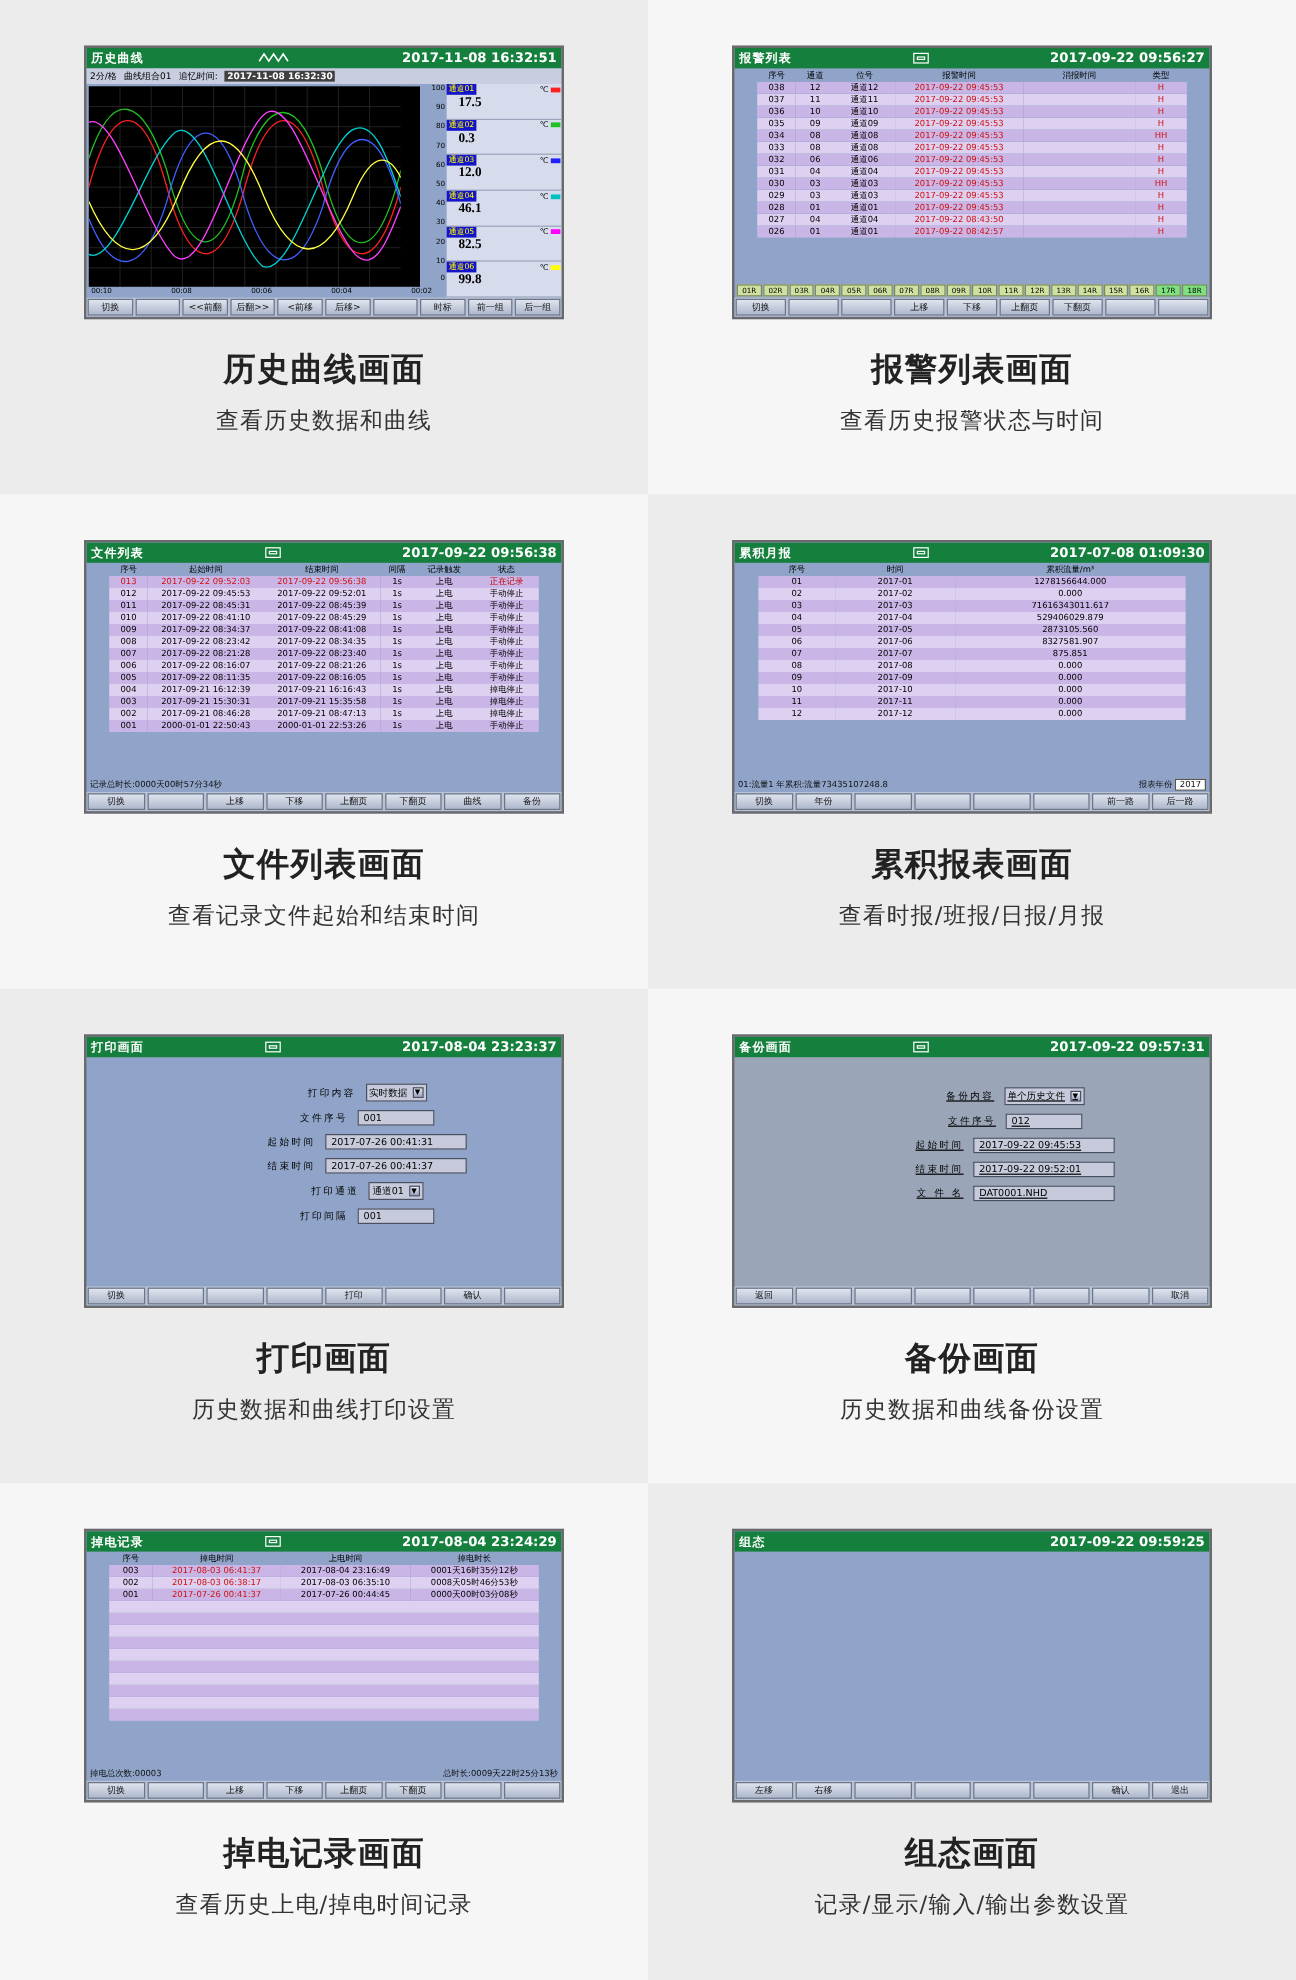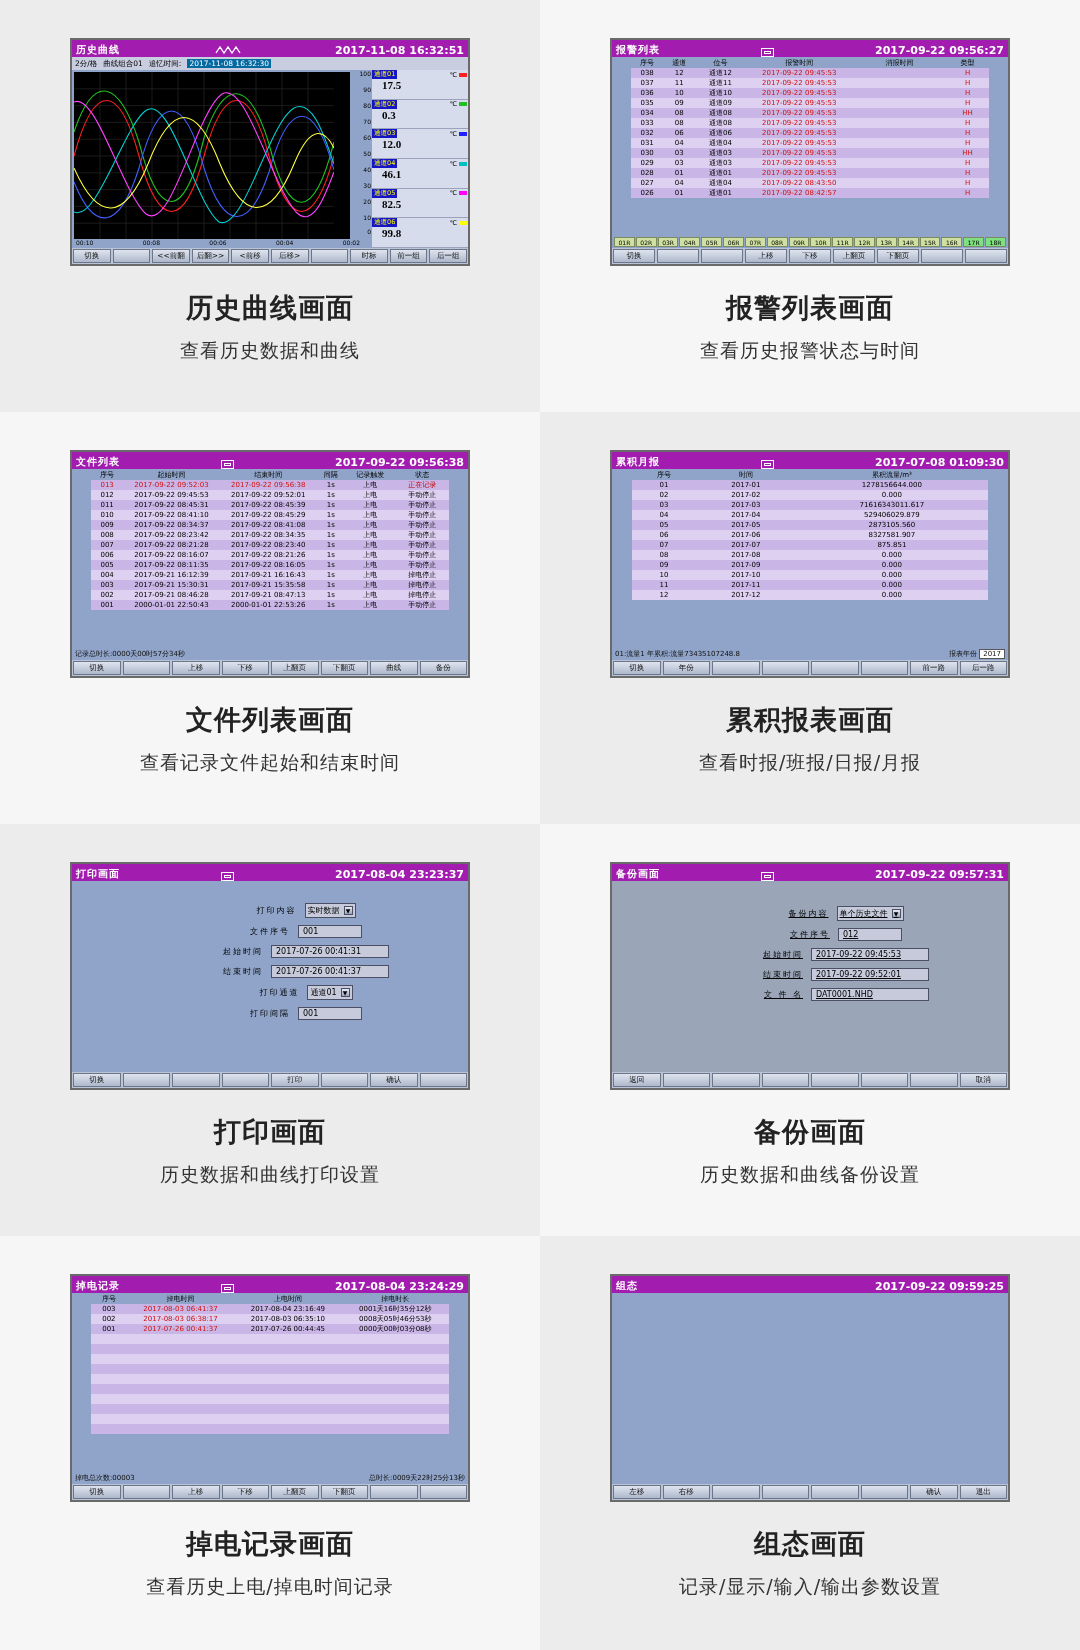--- a/index.html
+++ b/index.html
@@ -12,33 +12,33 @@
   }
   .grid { display:grid; grid-template-columns:540px 540px; grid-template-rows:412px 412px 412px 414px; width:1080px; height:1650px; }
   .cell { display:flex; flex-direction:column; align-items:center; justify-content:flex-start; padding-top:38px; }
   .bg-a { background:#ececec; }
   .bg-b { background:#f6f6f6; }
   .caption-title { font-size:27px; font-weight:bold; color:#222; margin-top:24px; letter-spacing:1px; }
   .caption-sub { font-size:19px; color:#333; margin-top:12px; letter-spacing:1px; }
 
   
   .screen { width:400px; height:228px; border:2px solid #6a6a6a; background:#8fa4c8; position:relative; overflow:hidden; font-size:7px; color:#000; }
-  .titlebar { height:17px; background:#a21caf; display:flex; align-items:flex-end; justify-content:space-between; padding:0 4px; color:#fff; }
+  .titlebar { height:17px; background:#15803d; display:flex; align-items:center; justify-content:space-between; padding:0 4px; color:#fff; }
   .titlebar .t-left { font-size:10px; font-weight:bold; letter-spacing:1px; }
   .titlebar .t-mid { font-size:8px; }
   .titlebar .t-right { font-size:11px;font-weight:bold; }
   .mid-icon { width:13px; height:9px; border:1px solid #fff; display:inline-block; position:relative; }
   .mid-icon:after { content:""; position:absolute; left:2px; top:2px; right:2px; bottom:2px; border:1px solid #fff; }
   .btnbar { position:absolute; left:0; right:0; bottom:0; height:16px; display:flex; background:#b9c4d6; align-items:stretch; padding:1px; gap:2px; }
   .btn { flex:1; background:linear-gradient(#dfe4ee,#aeb8cc); border:1px solid #6d7689; font-size:7.5px; display:flex; align-items:center; justify-content:center; color:#111; }
   .btn.empty { color:transparent; }
 
   
   .curve-sub { height:13px; background:#c8cde0; display:flex; align-items:center; font-size:7.5px; padding:0 3px; gap:6px; }
-  .curve-sub .hl { background:#0369a1; color:#fff; padding:0 2px; }
+  .curve-sub .hl { background:#404040; color:#fff; padding:0 2px;font-weight:bold; }
   .curve-body { position:absolute; left:0; right:0; top:30px; bottom:16px; display:flex; }
   .plot { flex:1; position:relative; background:#000; margin:2px; }
   .plot svg { display:block; }
   .yaxis { width:20px; background:#8fa4c8; position:relative; }
   .yaxis span { position:absolute; right:1px; font-size:6px; }
   .chcol { width:96px; background:#d7dcec; display:flex; flex-direction:column; }
   .chrow { flex:1; display:flex; flex-direction:column; border-bottom:1px solid #9aa3bb; }
   .chrow .ch-top { display:flex; align-items:center; font-size:6.5px; }
   .chrow .ch-name { background:#1414c8; color:#ff0; padding:0 2px; }
   .chrow .ch-unit { margin-left:auto; margin-right:2px; }

